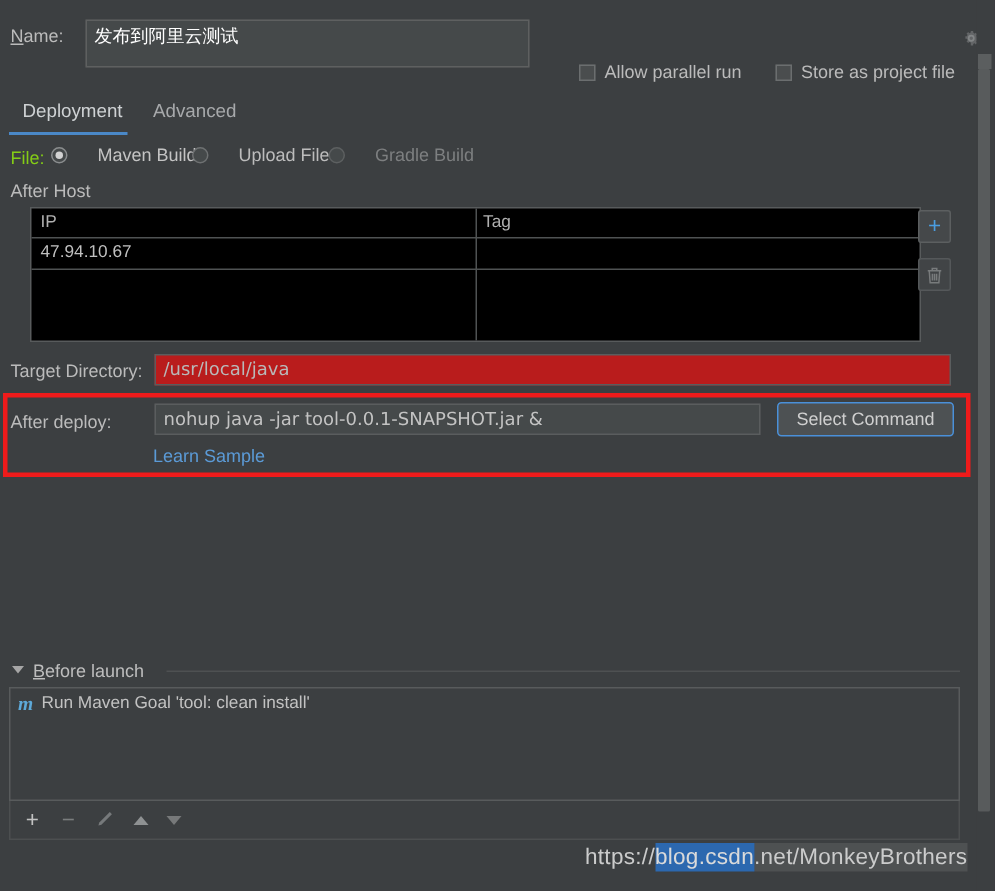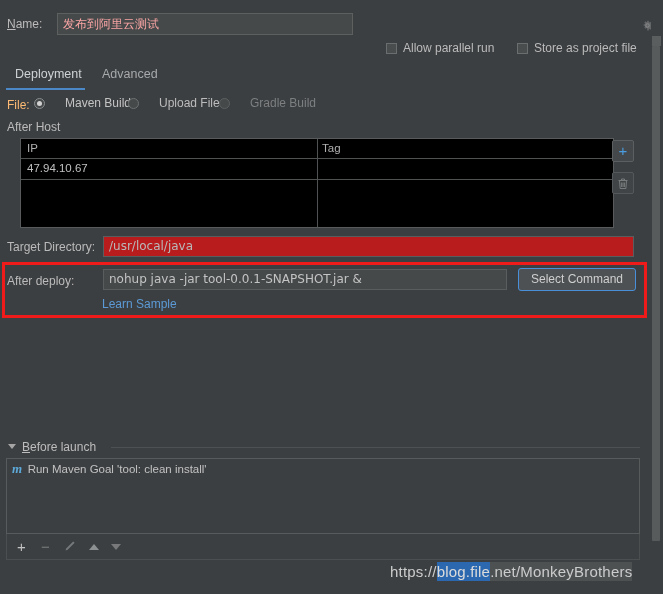--- a/index.html
+++ b/index.html
@@ -34,25 +34,25 @@
   .lbl-name {
     position: absolute;
     left: 7px; top: 17px;
     font-size: 12px;
     color: #bbbbbb;
   }
   .lbl-name .mn { text-decoration: underline; }
   .name-input {
     position: absolute;
     left: 57px; top: 13px;
-    width: 296px; height: 22px;
+    width: 296px; height: 32px;
     background: #45494a;
     border: 1px solid #5e6060;
     box-sizing: border-box;
-    color: #fca5a5;
+    color: #ffffff;
     font-size: 12px;
     line-height: 20px;
     padding: 0 5px;
     font-family: "DejaVu Sans", "Liberation Sans", sans-serif;
   }
   .chk-wrap {
     position: absolute;
     display: flex;
     align-items: center;
     gap: 6px;
@@ -103,21 +103,21 @@
   }
 
   
   .file-row {
     position: absolute;
     left: 0; top: 96px;
     width: 663px; height: 18px;
   }
   .lbl-file {
     position: absolute; left: 7px; top: 2px;
-    font-size: 12px; color: #fdba74;
+    font-size: 12px; color: #84cc16;
   }
   .radio-item {
     position: absolute; top: 0;
     display: flex; align-items: center; gap: 20px;
     font-size: 12px;
   }
   .rd-maven  { left: 34px; color: #c4c4c4; }
   .rd-upload { left: 128px; color: #bcbcbc; }
   .rd-gradle { left: 219px; color: #7d7f80; }
   .radio {
@@ -510,15 +510,15 @@
     <div class="tb-btn tb-down">
       <span class="tri-down"></span>
     </div>
   </div>
 
   <div class="scroll-track">
     <div class="scroll-nub"></div>
     <div class="scroll-thumb"></div>
   </div>
 
-  <div class="watermark"><span>https://</span><span class="wm-hl">blog.file</span><span class="wm-box">.net/MonkeyBrothers</span></div>
+  <div class="watermark"><span>https://</span><span class="wm-hl">blog.csdn</span><span class="wm-box">.net/MonkeyBrothers</span></div>
 
 </div>
 
 </body></html>

